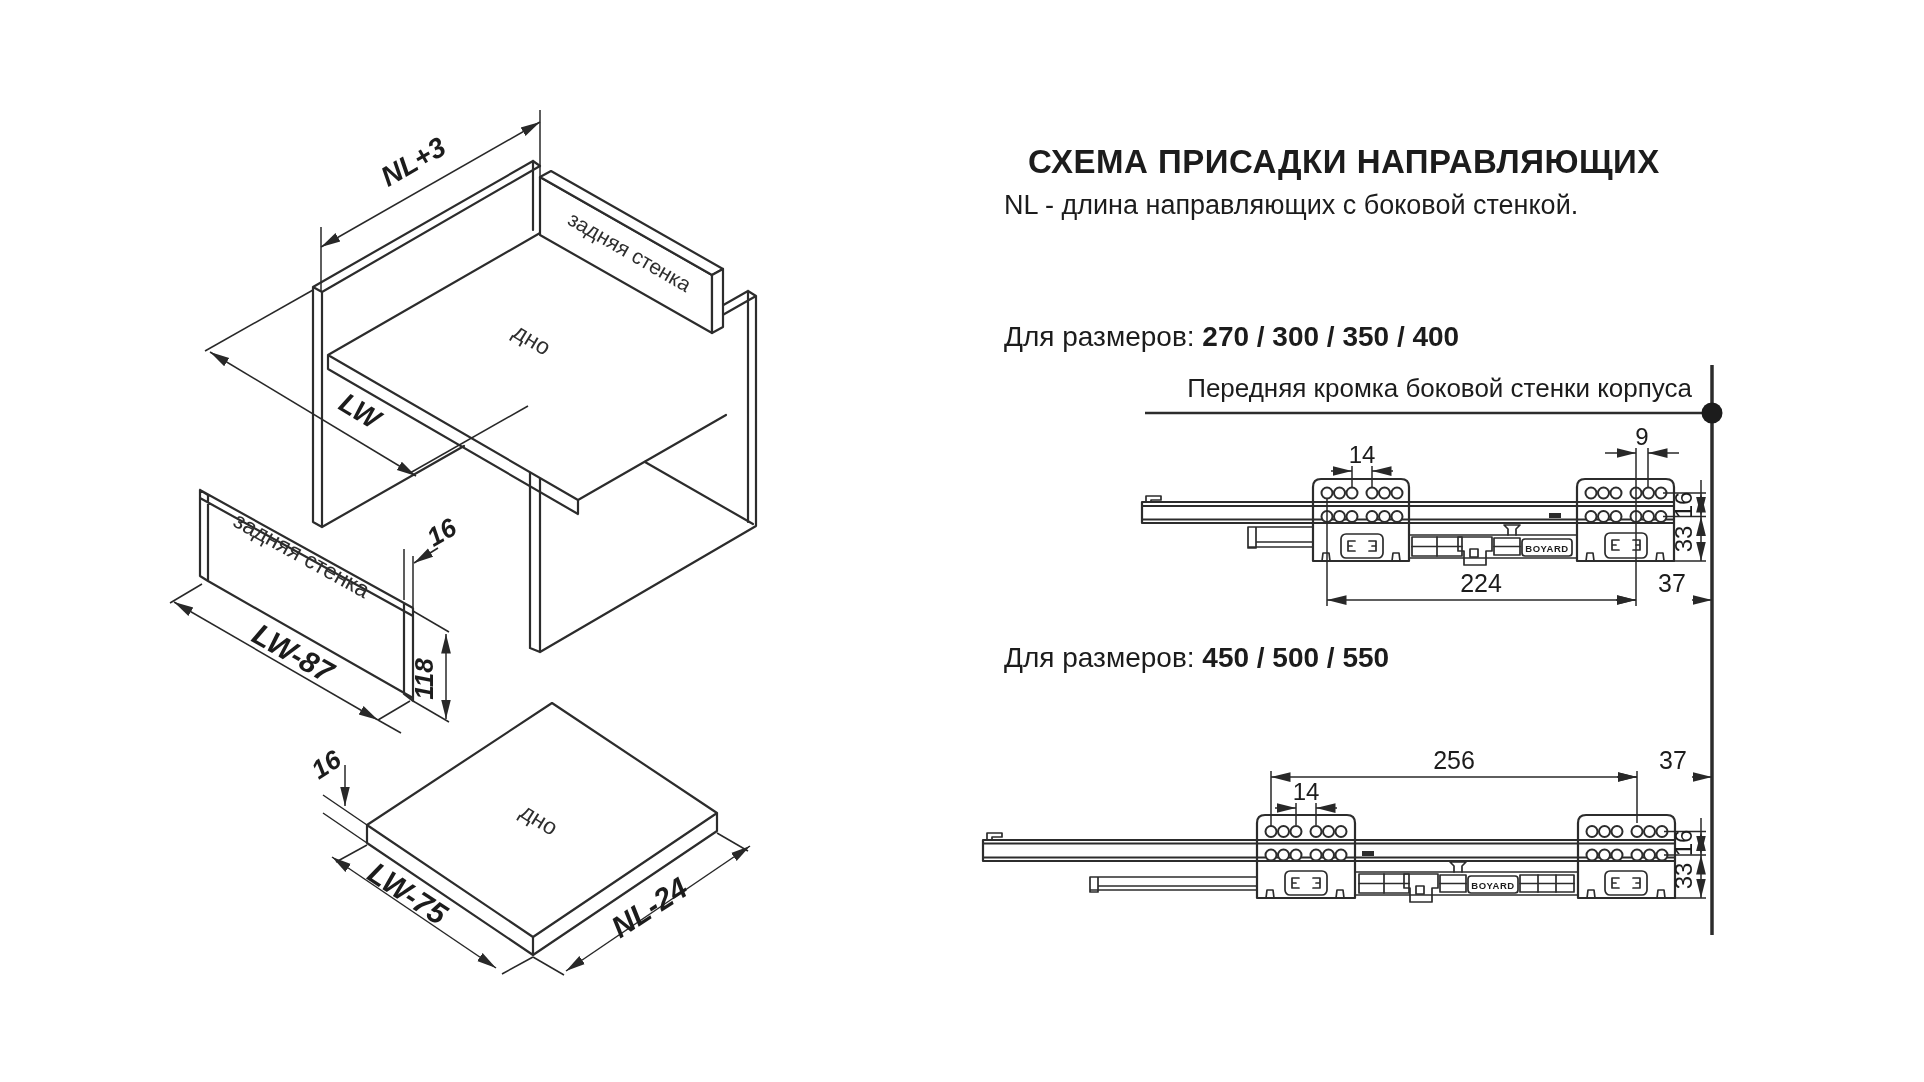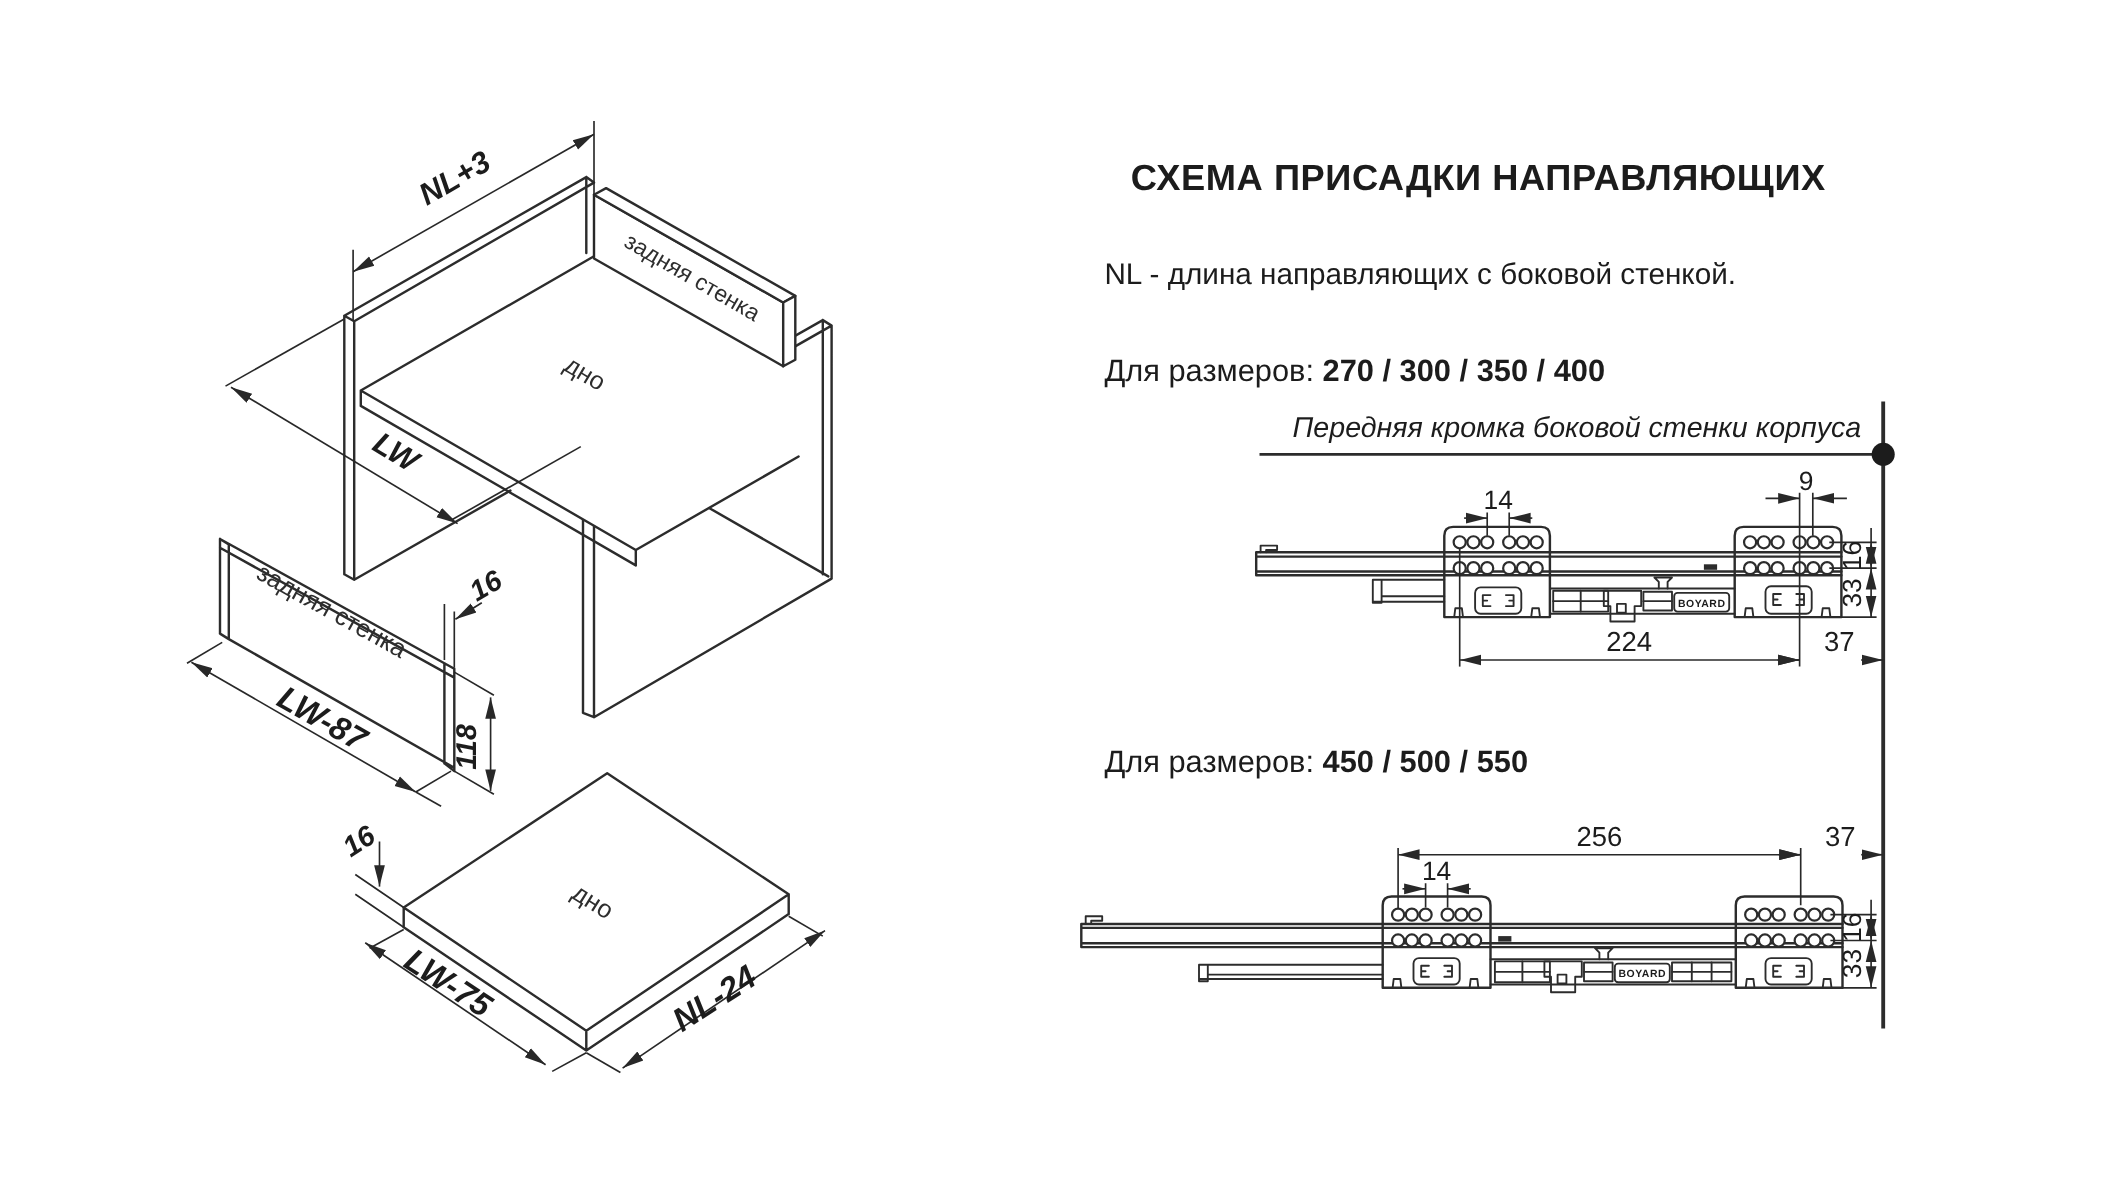--- a/index.html
+++ b/index.html
@@ -15,26 +15,26 @@
   .dimtxt{font:24px "Liberation Sans", sans-serif;fill:#1c1c1c;}
   .dimtxt2{font:25px "Liberation Sans", sans-serif;fill:#1c1c1c;}
   .isotxt{font:italic bold 28px "Liberation Sans", sans-serif;fill:#1c1c1c;}
   .isotxt-lg{font:italic bold 30px "Liberation Sans", sans-serif;fill:#1c1c1c;}
   .isotxt-sm{font:italic bold 26px "Liberation Sans", sans-serif;fill:#1c1c1c;}
   .lbltxt{font:21px "Liberation Sans", sans-serif;fill:#2e2e2e;}
   .lbltxt2{font:23px "Liberation Sans", sans-serif;fill:#2e2e2e;}
   .brandtxt{font:bold 9.5px "Liberation Sans", sans-serif;fill:#1c1c1c;letter-spacing:.5px;}
   .hole{fill:#ffffff;stroke:#2c2c2c;stroke-width:2;}
   .title{left:1028px;top:143px;font-size:33px;font-weight:bold;letter-spacing:.5px;}
-  .desc{left:1004px;top:189px;font-size:27px;line-height:32px;margin-top:44px;}
+  .desc{left:1004px;top:189px;font-size:27px;line-height:32px;}
   .sect{font-size:28px;}
   .sect b{font-weight:bold;}
   .sect1{left:1004px;top:321px;}
-  .sect2{left:1004px;top:677px;}
-  .frontlbl{left:1100px;top:373px;width:592px;text-align:right;font-size:26px;font-style:italic;}
+  .sect2{left:1004px;top:642px;}
+  .frontlbl{left:1100px;top:373px;width:592px;text-align:right;font-size:26px;}
 </style>
 </head>
 <body>
 
 <svg width="1924" height="1082" viewBox="0 0 1924 1082">
   <defs>
     <marker id="aE" viewBox="0 0 12 8" refX="12" refY="4" markerWidth="13" markerHeight="9" orient="auto">
       <path d="M0,1 L12,4 L0,7 Z" fill="#282828"></path>
     </marker>
     <marker id="aS" viewBox="0 0 12 8" refX="12" refY="4" markerWidth="13" markerHeight="9" orient="auto-start-reverse">

